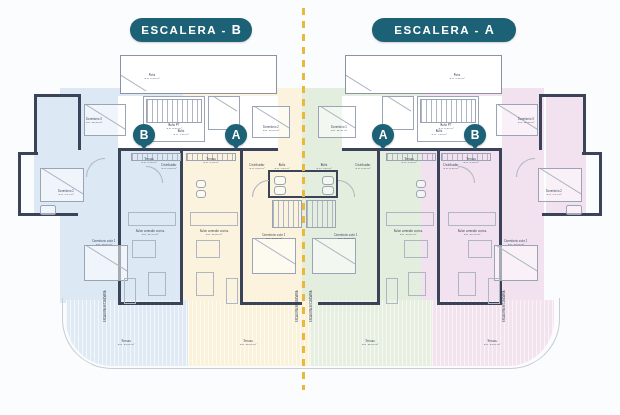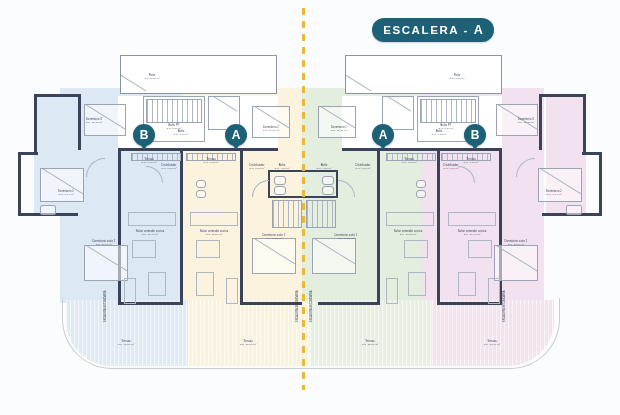--- a/index.html
+++ b/index.html
@@ -13,21 +13,21 @@
   
   .badge{
     position:absolute;top:18px;height:24px;line-height:24px;
     border-radius:12px;color:#ffffff;text-align:center;
     font-size:11.5px;letter-spacing:1.6px;font-weight:bold;
     box-shadow:0 1px 2px rgba(0,0,0,.18);
     white-space:nowrap;
   }
   .badge b{letter-spacing:0;font-size:12.5px;}
   #badgeB{left:130px;width:122px;}
-  #badgeA{left:372px;width:122px;}
+  #badgeA{left:372px;width:144px;}
 
   
   #axis{
     position:absolute;left:302px;top:8px;width:3px;height:382px;
     background:repeating-linear-gradient(to bottom,
       #e8b93c 0px,#e8b93c 7px,rgba(255,255,255,0) 7px,rgba(255,255,255,0) 13px);
   }
 
   
   .zone{position:absolute;}
@@ -312,17 +312,20 @@
   <div class="vlbl" style="left:310px;top:322px;">ESCALERA SECUNDARIA</div>
   <div class="vlbl" style="left:503px;top:322px;">ESCALERA SECUNDARIA</div>
 
   <div id="axis"></div>
 
   <div class="pin" style="left: 133px; top: 124px; background: rgb(29, 97, 119);">B</div>
   <div class="pin" style="left: 225px; top: 124px; background: rgb(29, 97, 119);">A</div>
   <div class="pin" style="left: 372px; top: 124px; background: rgb(29, 97, 119);">A</div>
   <div class="pin" style="left: 464px; top: 124px; background: rgb(29, 97, 119);">B</div>
 
+  <div class="badge" id="badgeB" style="background: rgb(29, 97, 119);">
+    <span>ESCALERA - </span><b>B</b>
+  </div>
   <div class="badge" id="badgeA" style="background: rgb(29, 97, 119);">
     <span>ESCALERA - </span><b>A</b>
   </div>
 
 </div>
 
 </body></html>

